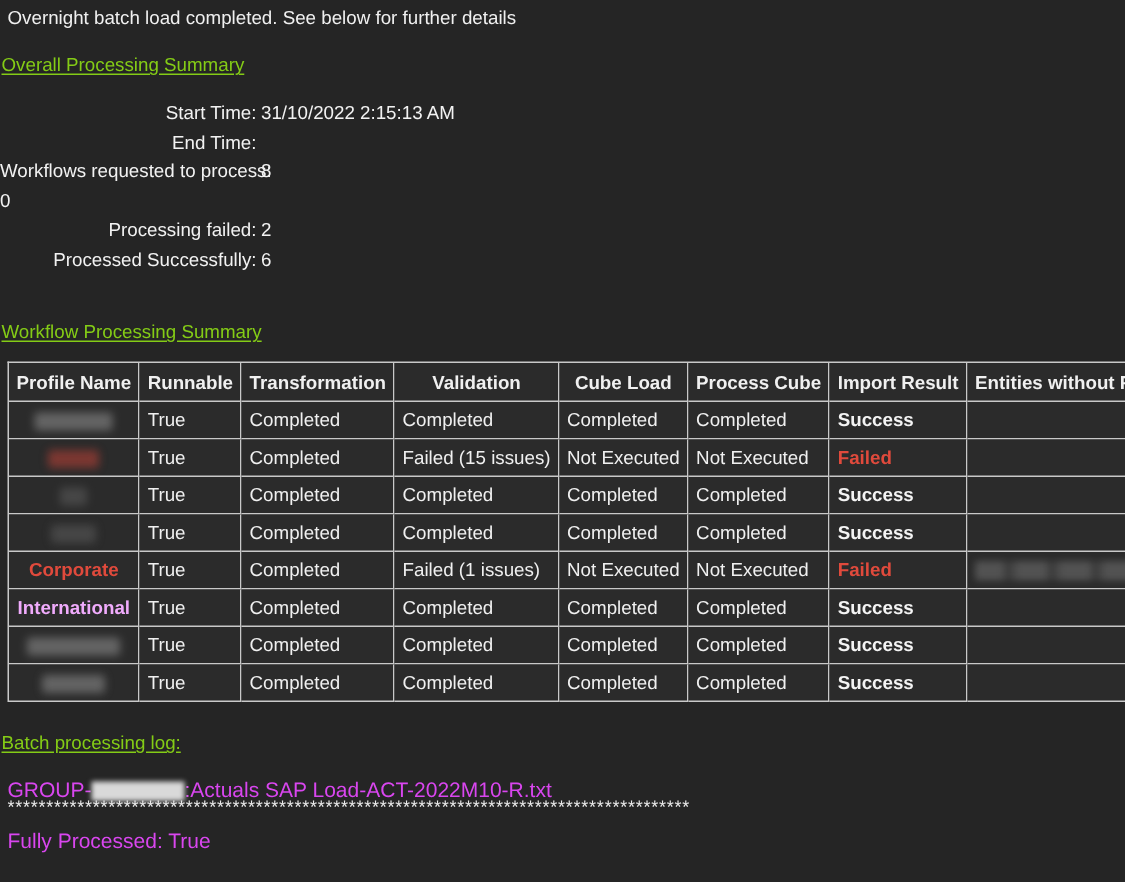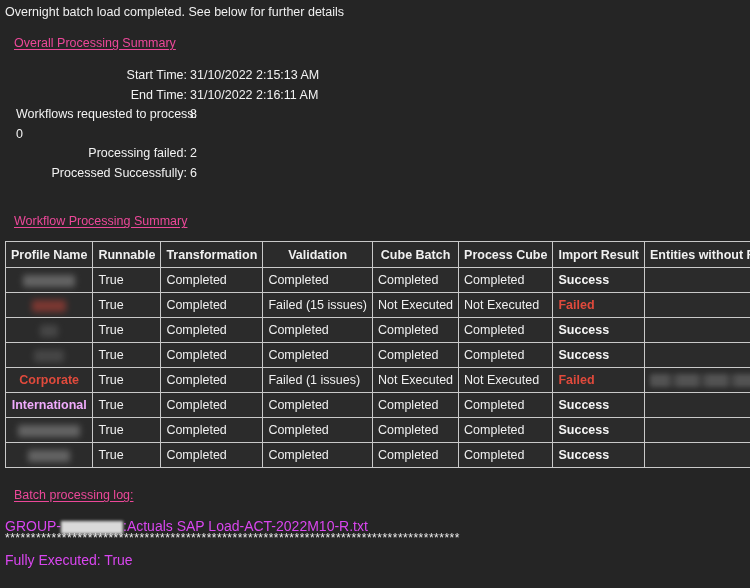--- a/index.html
+++ b/index.html
@@ -26,39 +26,38 @@
   .intro-line {
     position: absolute;
     left: 5px;
     top: 5px;
     font-size: 12.5px;
     color: #f0f0f0;
     white-space: nowrap;
   }
   .section-head {
     position: absolute;
-    left: 14px;
+    left: 1px;
     font-size: 12.5px;
-    color: #ec4899;
+    color: #84cc16;
     text-decoration: underline;
     text-underline-offset: 2px;
     white-space: nowrap;
     text-align: right;
   }
   #overall-head { top: 36px; }
   #workflow-head { top: 214px; }
   #log-head { top: 488px; }
 
   
   .summary {
     position: absolute;
     left: 0;
     top: 68px;
     width: 420px;
-    margin-left: 16px;
   }
   .summary-row {
     display: flex;
     align-items: baseline;
     height: 19.5px;
   }
   .summary-label {
     width: 174px;
     text-align: right;
     white-space: nowrap;
@@ -182,21 +181,20 @@
 
   <div class="section-head" id="overall-head">Overall Processing Summary</div>
 
   <div class="summary" id="summary-block">
       <div class="summary-row">
         <div class="summary-label">Start Time:</div>
         <div class="summary-value">31/10/2022 2:15:13 AM</div>
       </div>
       <div class="summary-row">
         <div class="summary-label">End Time:</div>
-        <div class="summary-value">31/10/2022 2:16:11 AM</div>
       </div>
       <div class="summary-row">
         <div class="summary-label">Workflows requested to process:</div>
         <div class="summary-value">8</div>
       </div>
       <div class="summary-row">
         <div class="summary-value">0</div>
       </div>
       <div class="summary-row">
         <div class="summary-label">Processing failed:</div>
@@ -220,21 +218,21 @@
         <col class="col-processcube">
       <col class="col-importresult">
         <col class="col-entities">
     </colgroup>
     <thead>
       <tr id="wf-head-row">
           <th>Profile Name</th>
           <th>Runnable</th>
           <th>Transformation</th>
           <th>Validation</th>
-          <th>Cube Batch</th>
+          <th>Cube Load</th>
           <th>Process Cube</th>
           <th>Import Result</th>
           <th>Entities without Files:</th>
         </tr>
     </thead>
     <tbody id="wf-body">
         <tr>
           <td class="c-profile"><span class="redact" style="width: 52px;"></span></td>
           <td>True</td>
           <td>Completed</td>
@@ -318,15 +316,15 @@
   </table>
 
   <div class="section-head" id="log-head">Batch processing log:</div>
 
   <div class="log-line" id="log-file">
     <span>GROUP-</span><span class="redact-solid"></span><span>:Actuals SAP Load-ACT-2022M10-R.txt</span>
   </div>
 
   <div class="log-line" id="log-stars">****************************************************************************************</div>
 
-  <div class="log-line" id="log-fully">Fully Executed: True</div>
+  <div class="log-line" id="log-fully">Fully Processed: True</div>
 
 </div>
 
 </body></html>

